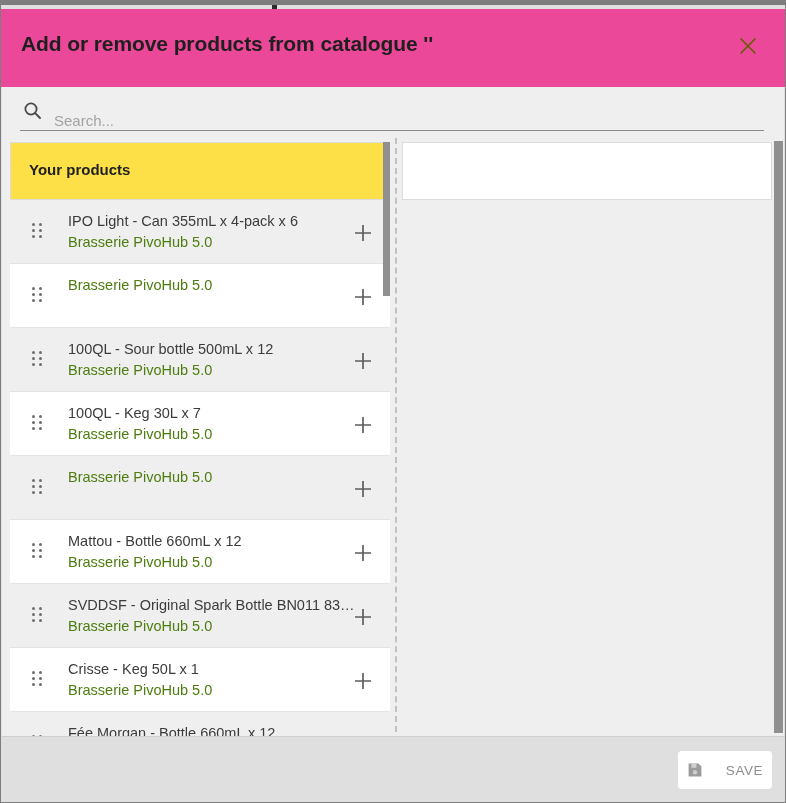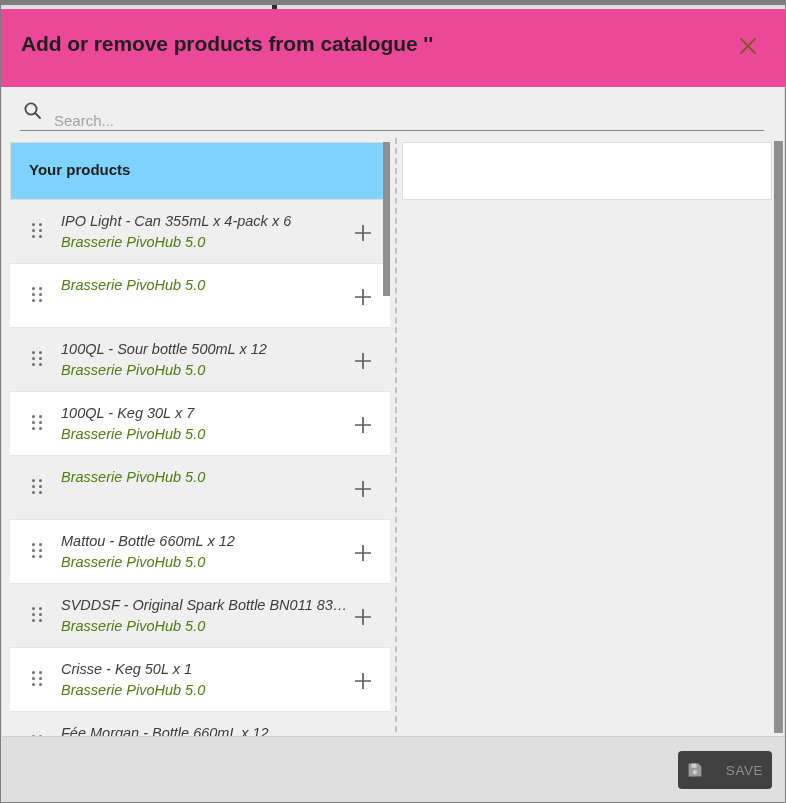--- a/index.html
+++ b/index.html
@@ -121,21 +121,21 @@
     top: 4px;
     width: 380px;
     height: 600px;
     overflow: hidden;
   }
   #left-header {
     position: absolute;
     left: 0; top: 0;
     width: 380px;
     height: 58px;
-    background: #7dd3fc;
+    background: #fde047;
     border: 1px solid #dcdcdc;
     box-sizing: border-box;
   }
   #left-header-title {
     position: absolute;
     left: 18px;
     top: 18px;
     font-size: 15px;
     font-weight: bold;
     color: #1f1f1f;
@@ -175,24 +175,23 @@
   }
   .drag-handle span:nth-child(1){ left:0; top:0; }
   .drag-handle span:nth-child(2){ left:7px; top:0; }
   .drag-handle span:nth-child(3){ left:0; top:6px; }
   .drag-handle span:nth-child(4){ left:7px; top:6px; }
   .drag-handle span:nth-child(5){ left:0; top:12px; }
   .drag-handle span:nth-child(6){ left:7px; top:12px; }
 
   .product-text {
     position: absolute;
-    left: 51px;
+    left: 58px;
     top: 11px;
     width: 290px;
-    font-style: italic;
   }
   .product-name {
     font-size: 14.5px;
     color: #3c3c3c;
     line-height: 21px;
     white-space: nowrap;
     overflow: hidden;
     text-overflow: ellipsis;
   }
   .product-brand {
@@ -296,21 +295,21 @@
     background: #dfdfdf;
     border-top: 1px solid #cfcfcf;
     box-sizing: border-box;
   }
   #save-button {
     position: absolute;
     right: 14px;
     top: 14px;
     width: 94px;
     height: 38px;
-    background: #404040;
+    background: #ffffff;
     border: none;
     border-radius: 4px;
     color: #8e8e8e;
     font-family: "Liberation Sans", sans-serif;
     font-size: 13.5px;
     letter-spacing: 0.6px;
     display: flex;
     align-items: center;
     justify-content: center;
     gap: 23px;

